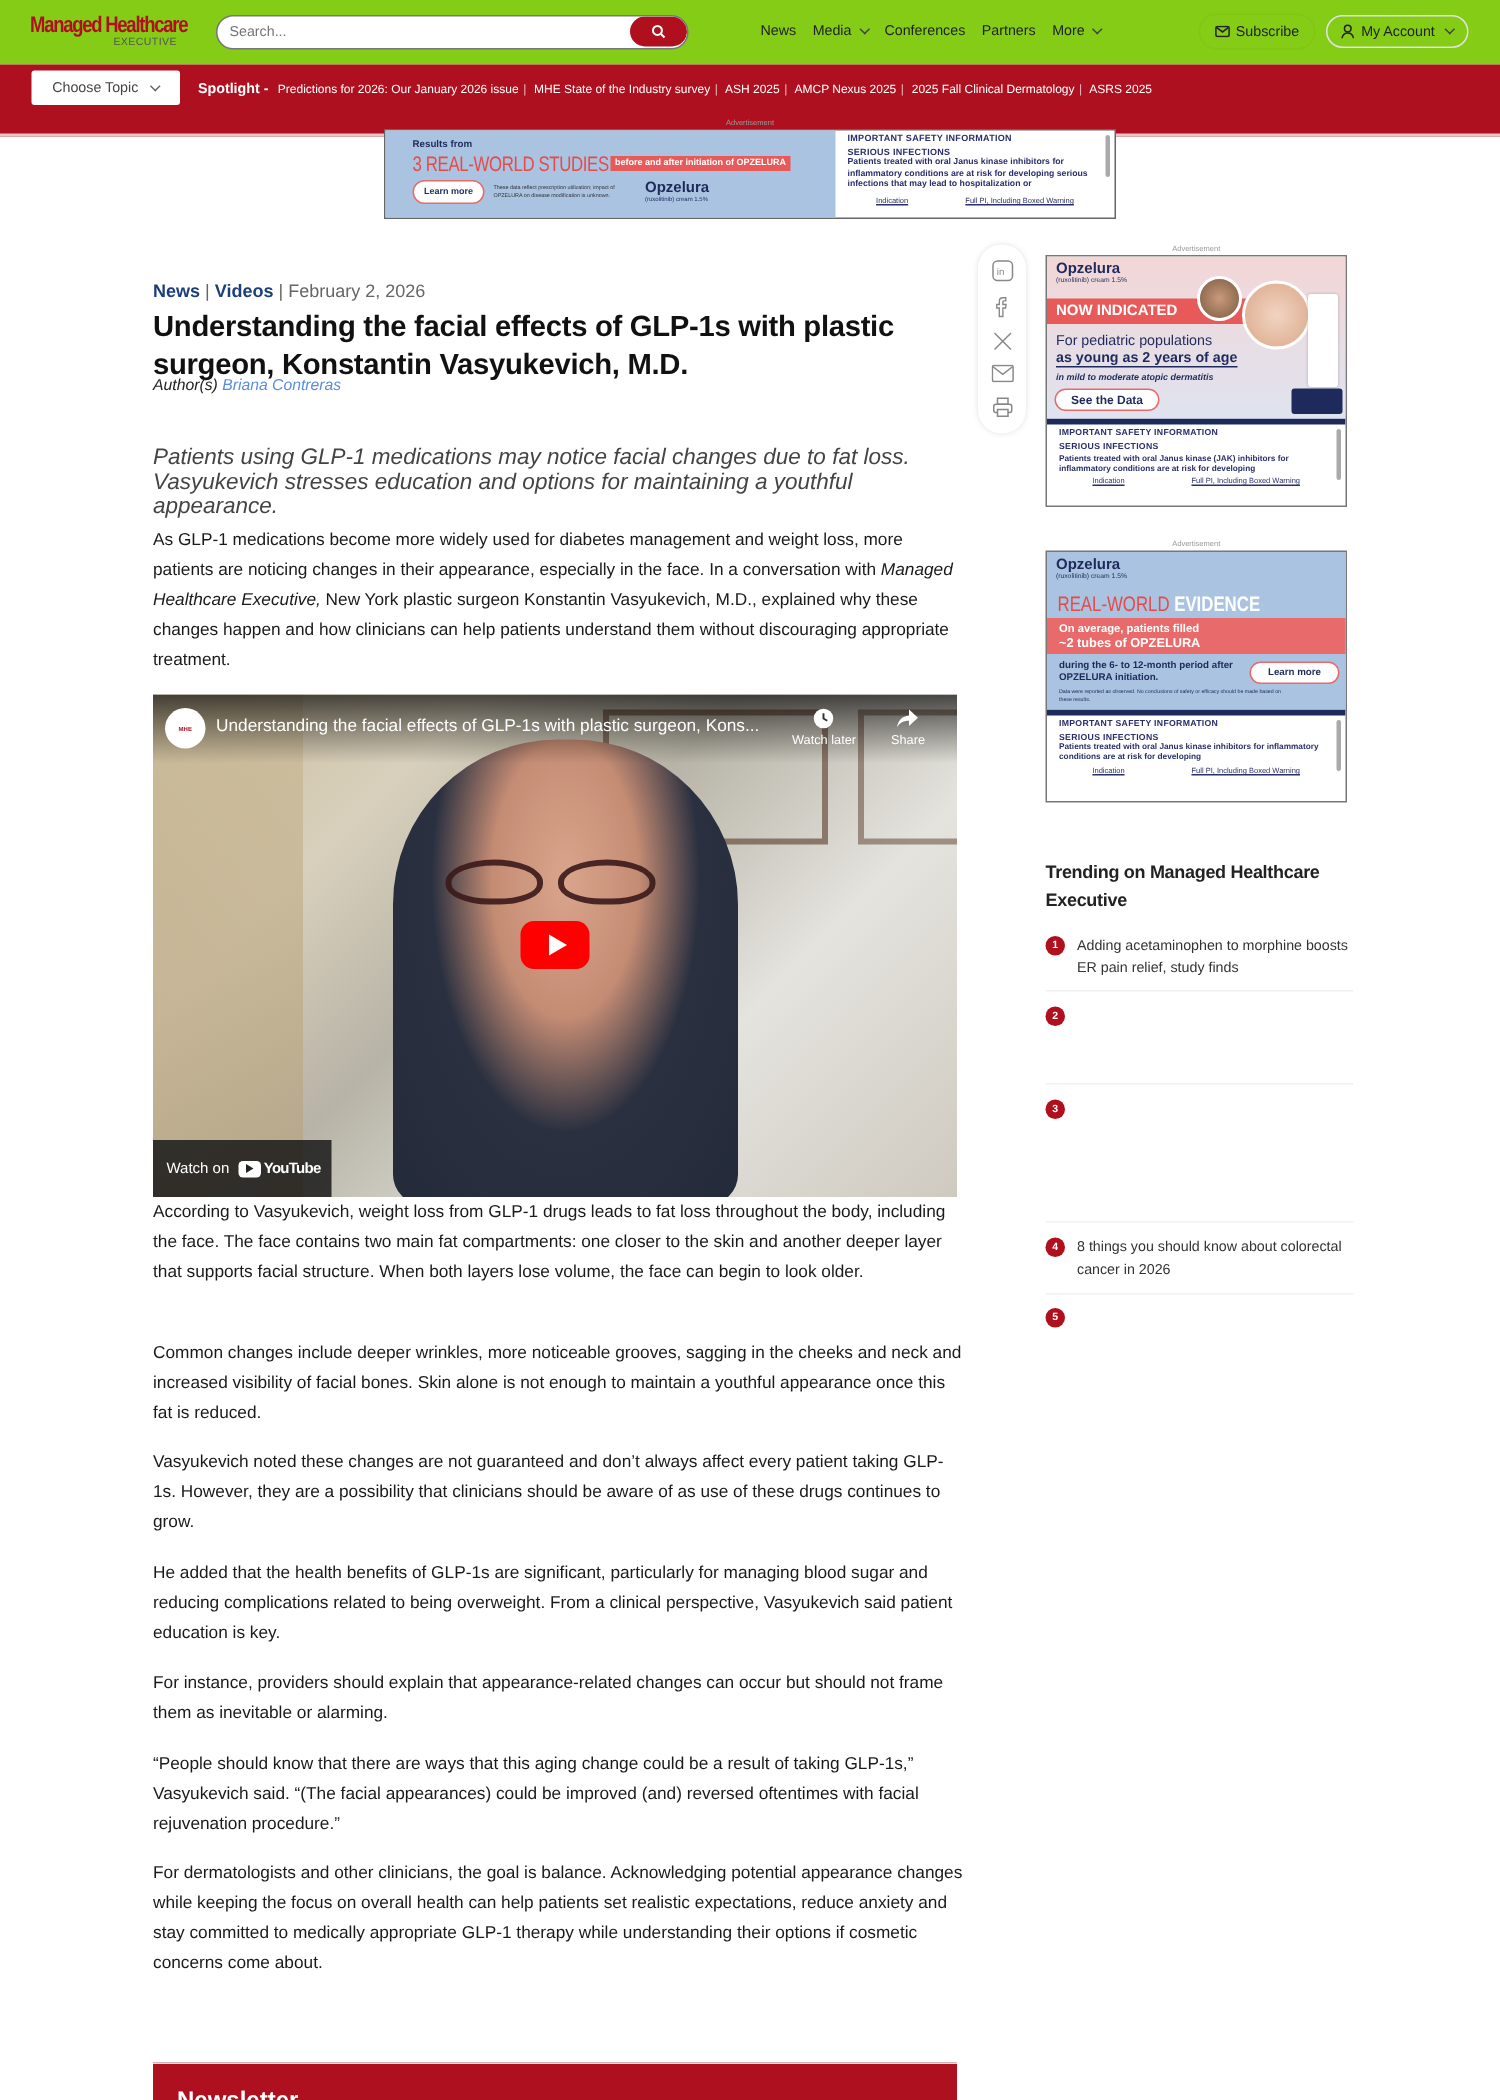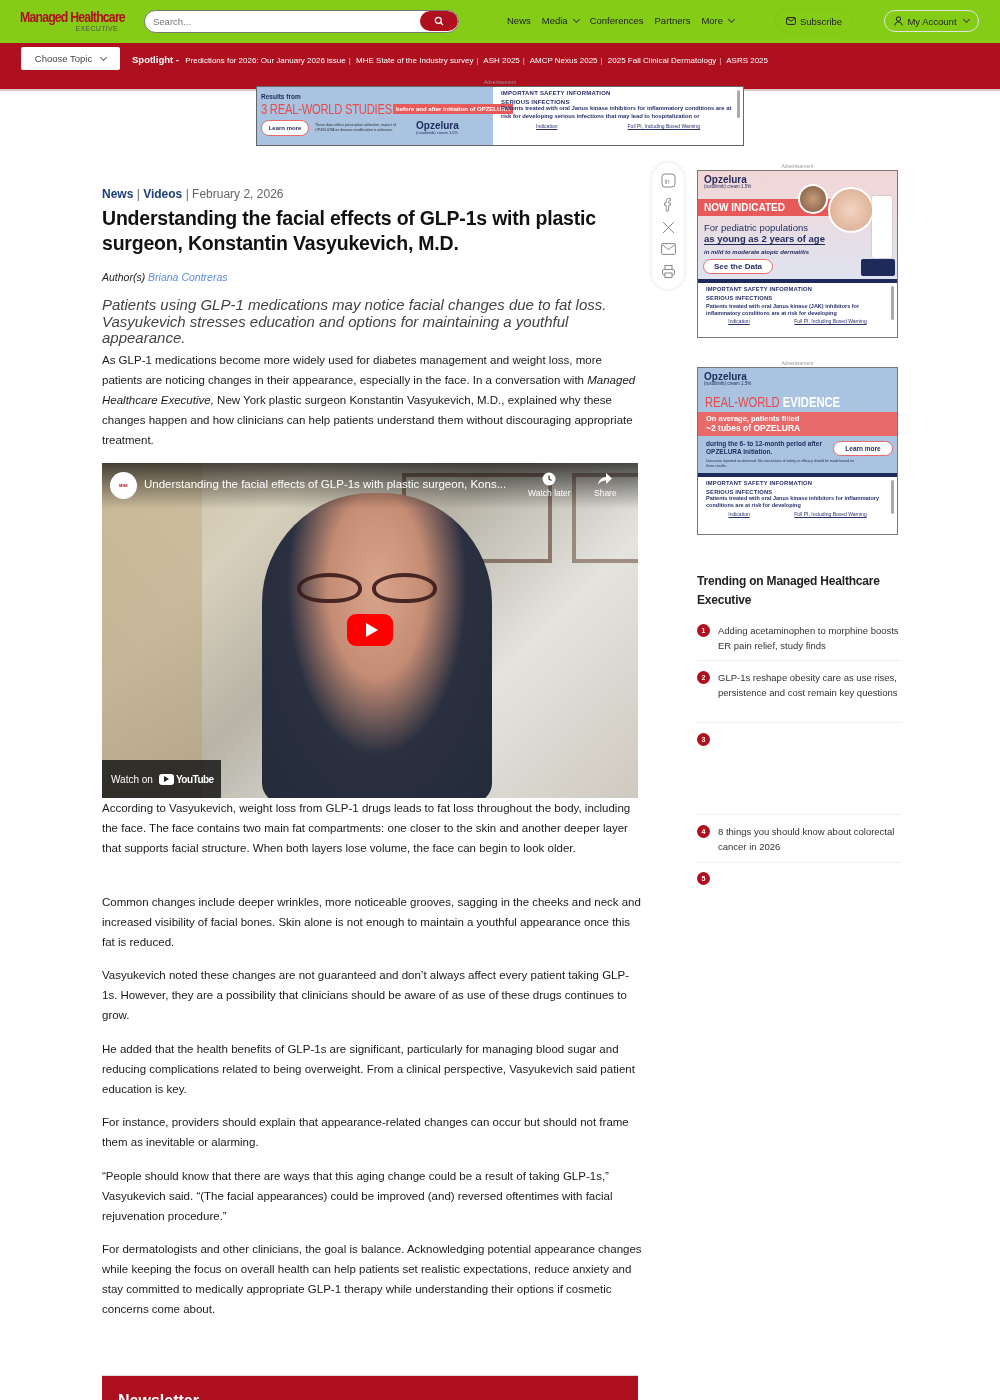--- a/index.html
+++ b/index.html
@@ -9,42 +9,42 @@
 .topbar{position:absolute;left:0;top:0;width:1000px;height:43px;background:#84cc16}
 .logo{position:absolute;left:20px;top:9px;width:98px;line-height:1}
 .logo .l1{font-family:"Liberation Sans",sans-serif;font-weight:700;color:#b0101e;font-size:15px;letter-spacing:-1px;transform:scaleX(0.82);transform-origin:left;white-space:nowrap;display:block}
 .logo .l2{font-size:7px;color:#555;text-align:right;display:block;margin-top:1px;letter-spacing:.3px}
 .search{position:absolute;left:144px;top:10px;width:315px;height:23px;border:1.5px solid #777;border-radius:12px;overflow:hidden;background:#fff}
 .search input{border:none;outline:none;font-size:9.5px;padding:0 8px;height:20px;width:270px;color:#888;font-family:"Liberation Sans",sans-serif;background:transparent}
 .search .sbtn{position:absolute;right:0;top:0;width:38px;height:20px;background:#b0101e;border-radius:10px;display:flex;align-items:center;justify-content:center}
 .nav{position:absolute;left:507px;top:15px;display:flex;gap:11px;font-size:9.5px;color:#222}
 .nav span{display:inline-flex;align-items:center;gap:3px}
 .chev{display:inline-block;width:5px;height:5px;border-right:1.2px solid #444;border-bottom:1.2px solid #444;transform:rotate(45deg);margin-left:3px;margin-top:-3px}
-.subscribe{position:absolute;left:776px;top:10px;width:76px;height:22px;border-radius:11px;font-size:9.5px;display:flex;align-items:center;justify-content:center;gap:4px;color:#222;box-shadow:0 0 2px rgba(0,0,0,.08)}
+.subscribe{position:absolute;left:800px;top:10px;width:76px;height:22px;border-radius:11px;font-size:9.5px;display:flex;align-items:center;justify-content:center;gap:4px;color:#222;box-shadow:0 0 2px rgba(0,0,0,.08)}
 .account{position:absolute;left:884px;top:10px;width:95px;height:22px;border-radius:11px;border:1px solid #e2e2e2;font-size:9.5px;display:flex;align-items:center;justify-content:center;gap:4px;color:#222}
 .redbar{position:absolute;left:0;top:43px;width:1000px;height:48px;background:#ae1020;border-bottom:2px solid #e7c6c9}
 .topic{position:absolute;left:21px;top:4px;width:99px;height:23px;background:#fff;border-radius:2px;font-size:9.5px;color:#444;display:flex;align-items:center;justify-content:center;gap:6px}
 .spot{position:absolute;left:132px;top:11px;font-size:8px;color:#fff;white-space:nowrap}
 .spot b{font-size:9.5px;margin-right:4px}
 .spot .sep{opacity:.7;margin:0 3px}
 
 .adlabel{font-size:5px;color:#999;text-align:center}
 .adtop{position:absolute;left:256px;top:86px;width:488px;height:60px;border:1.5px solid #666;display:flex;background:#fff}
-.adtop .left{width:236px;height:100%;background:#a9c3e0;position:relative;padding:6px 4px}
+.adtop .left{width:300px;height:100%;background:#a9c3e0;position:relative;padding:6px 18px}
 .adtop .right{flex:1;padding:3px 8px;font-size:6px;color:#2a2f6b;position:relative}
 .isi-h{font-weight:700;font-size:6px;color:#2a2f6b;letter-spacing:.2px}
 .isi-b{font-weight:700;font-size:6px;color:#2a2f6b;line-height:1.3}
 .isi-links{display:flex;justify-content:space-around;font-size:5px;color:#2a2f6b;text-decoration:underline;margin-top:3px}
 .scrollbar{position:absolute;right:3px;top:3px;width:3px;height:28px;background:#aaa;border-radius:2px}
 .pill{background:#fff;border:1.5px solid #e86a6a;border-radius:10px;font-weight:700;color:#1f2a5c;display:inline-flex;align-items:center;justify-content:center}
 
 .meta{position:absolute;left:102px;top:187px;font-size:12px;color:#666}
 .meta b{color:#1c3f7a}
 .title{position:absolute;left:102px;top:206px;width:540px;font-size:19.5px;line-height:25px;font-weight:700;color:#111;letter-spacing:-.2px}
-.author{position:absolute;left:102px;top:271px;font-size:10.5px;font-style:italic;color:#222}
+.author{position:absolute;left:102px;top:251px;font-size:10.5px;font-style:italic;color:#222}
 .author span{color:#5a8de0}
 .summary{position:absolute;left:102px;top:297px;width:535px;font-size:15px;line-height:16.5px;font-style:italic;color:#444}
 .para{position:absolute;left:102px;width:540px;font-size:11.5px;line-height:20px;color:#1a1a1a}
 
 .share{position:absolute;left:652px;top:163px;width:32px;height:126px;border-radius:16px;box-shadow:0 0 4px rgba(0,0,0,.12);display:flex;flex-direction:column;align-items:center;justify-content:space-around;padding:6px 0;background:#fff}
 
 .video{position:absolute;left:102px;top:463px;width:536px;height:335px;background:linear-gradient(135deg,#cbbd9f 0%,#d8d0bc 25%,#b7b3a6 45%,#e4e3de 70%,#cfcac0 100%);overflow:hidden}
 .person{position:absolute;left:160px;top:30px;width:230px;height:310px;border-radius:110px 110px 20px 20px;background:radial-gradient(ellipse at 50% 30%,#d9a58c 0%,#c58c74 30%,#2a3040 55%,#232a3a 100%)}
 .vtop{position:absolute;left:0;top:0;width:100%;height:46px;background:linear-gradient(#000a,#0000)}
 .vlogo{position:absolute;left:8px;top:9px;width:27px;height:27px;border-radius:50%;background:#fff;display:flex;align-items:center;justify-content:center;font-size:4px;color:#b0101e;font-weight:700}
@@ -303,21 +303,20 @@
 </div>
 
 <h3 class="trend-title">Trending on Managed Healthcare Executive</h3>
 <a class="trend-item" style="top:623px">
     <span class="trend-num">1</span>
     <span>Adding acetaminophen to morphine boosts ER pain relief, study finds</span>
   </a>
 <div class="divider" style="top:660px"></div>
 <a class="trend-item" style="top:670px">
     <span class="trend-num">2</span>
-    <span>GLP-1s reshape obesity care as use rises, persistence and cost remain key questions</span>
   </a>
 <div class="divider" style="top:722px"></div>
 <a class="trend-item" style="top:732px">
     <span class="trend-num">3</span>
   </a>
 <div class="divider" style="top:814px"></div>
 <a class="trend-item" style="top:824px">
     <span class="trend-num">4</span>
     <span>8 things you should know about colorectal cancer in 2026</span>
   </a>

